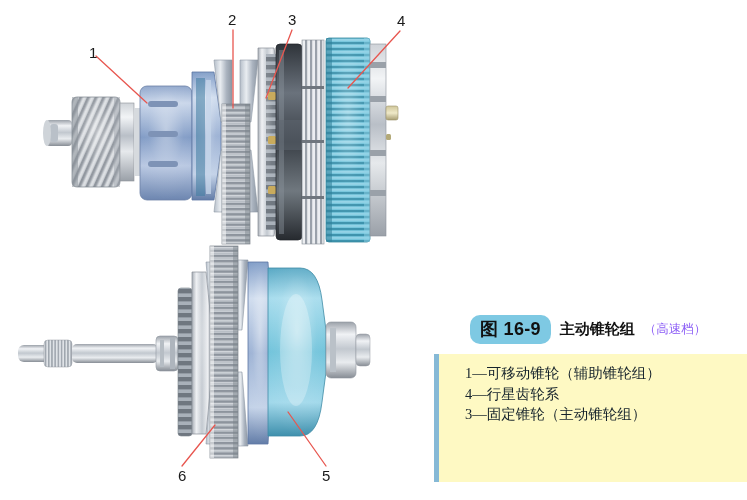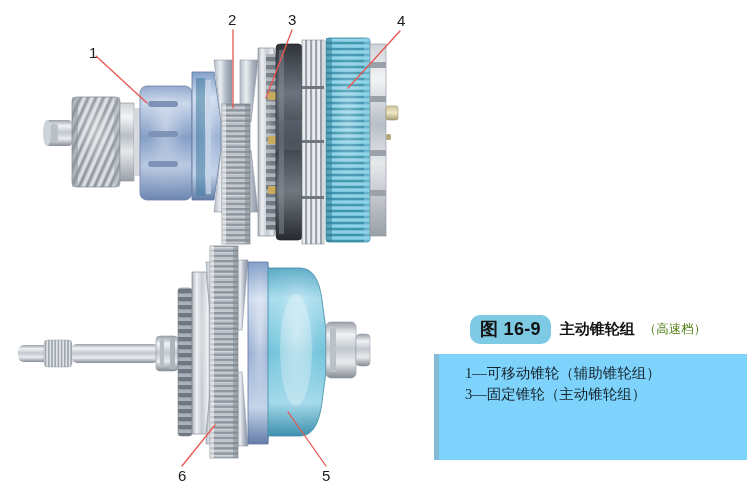--- a/index.html
+++ b/index.html
@@ -38,28 +38,28 @@
     padding:2px 10px 3px 10px;
     border-radius:10px;
     letter-spacing:.3px;
   }
   #fig-title{
     font-family:"Liberation Sans","DejaVu Sans",sans-serif;
     font-weight:bold;font-size:15px;color:#111;
   }
   #fig-title-sub{
     font-family:Liberation Sans, sans-serif;
-    font-weight:normal;font-size:12.5px;color:#4d7c0f;
+    font-weight:normal;font-size:12.5px;color:#8b5cf6;
   }
 
   
   #legend-box{
     position:absolute;left:434px;top:354px;
-    width:313px;height:106px;
-    background:#7dd3fc;
+    width:313px;height:128px;
+    background:#fef9c3;
     box-sizing:border-box;
     border-left:5px solid #86b9d6;
     padding:9px 0 0 26px;
   }
   .legend-item{
     font-family:"Liberation Serif","DejaVu Serif",serif;
     font-size:14.5px;color:#16232c;
     line-height:20.5px;white-space:nowrap;
   }
 </style>
@@ -355,16 +355,17 @@
   <div class="callout-num" style="left:178px;top:468px;">6</div>
 
   <div id="caption-row">
     <span id="fig-badge">图 16-9</span>
     <span id="fig-title">主动锥轮组</span>
     <span id="fig-title-sub">（高速档）</span>
   </div>
 
   <div id="legend-box">
     <div class="legend-item">1—可移动锥轮（辅助锥轮组）</div>
+    <div class="legend-item">4—行星齿轮系</div>
     <div class="legend-item">3—固定锥轮（主动锥轮组）</div>
   </div>
 
 </div>
 
 </body></html>

